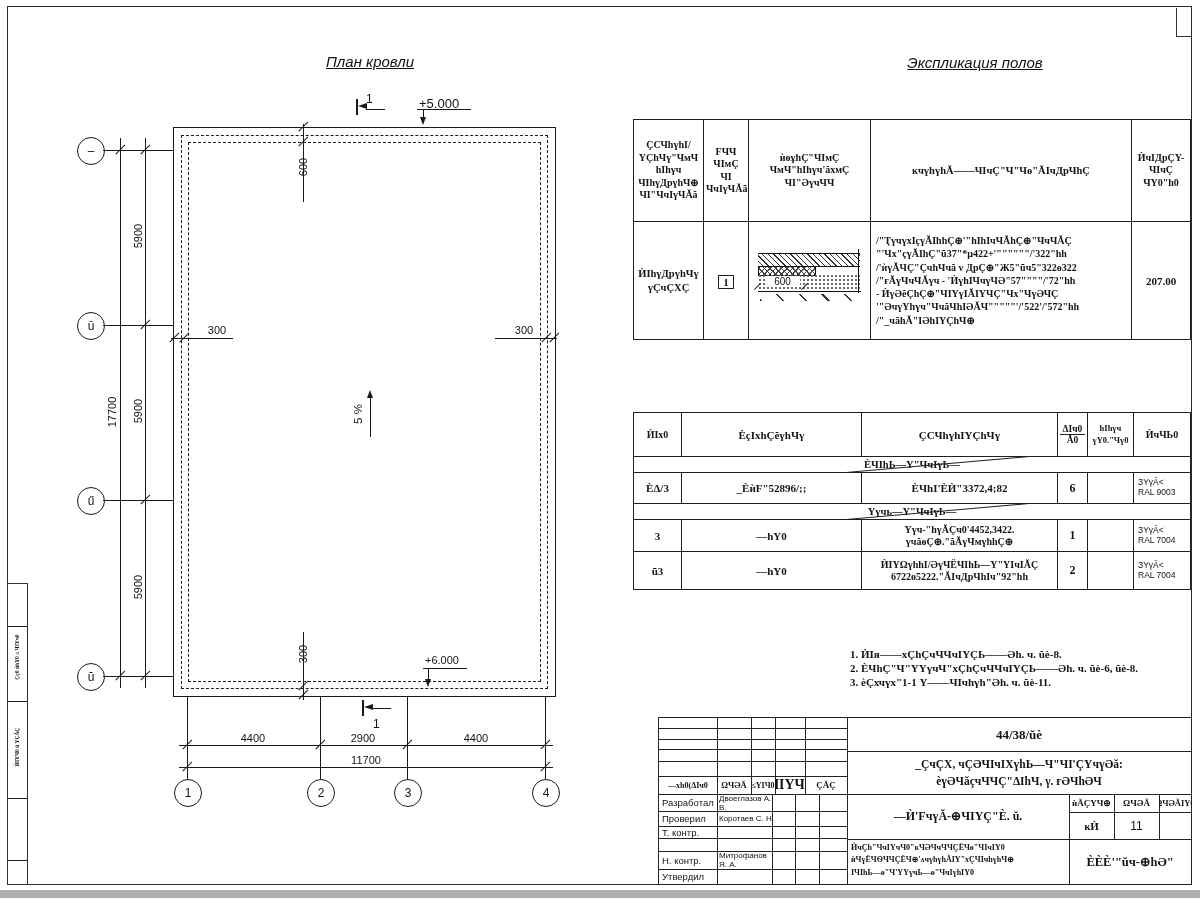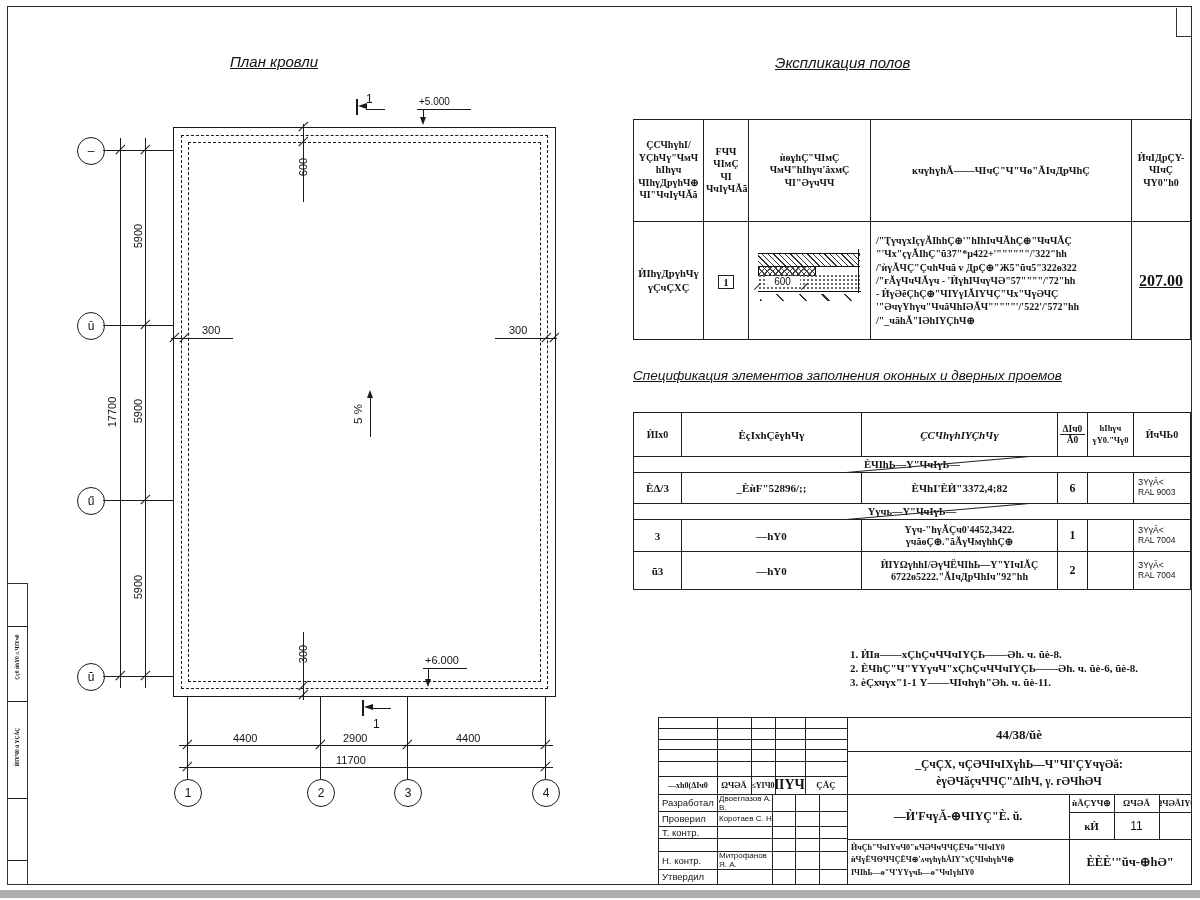--- a/index.html
+++ b/index.html
@@ -2,21 +2,21 @@
 <html><head>
 <meta charset="utf-8">
 <style>
   html,body{margin:0;padding:0;background:#fff;}
   .sheet{position:relative;width:1200px;height:900px;background:#fff;overflow:hidden;
          font-family:"Liberation Sans",sans-serif;color:#141414;}
   .t{position:absolute;color:#141414;}
   .sans{font-family:"Liberation Sans",sans-serif;}
   .serb{font-family:"Liberation Serif",serif;font-weight:bold;}
   .it{font-style:italic;text-decoration:underline;}
-  .ctr{text-align:left;}
+  .ctr{text-align:center;}
   .pre{white-space:pre-line;}
   .hl,.vl{position:absolute;background:#1a1a1a;}
   .hl{height:1px;}
   .vl{width:1px;}
   .tick{position:absolute;width:13px;height:1.4px;background:#1a1a1a;transform:rotate(-45deg);transform-origin:center;}
   .vt{transform:rotate(-90deg);transform-origin:center;text-align:center;}
   .bub{position:absolute;width:26px;height:26px;border:1.2px solid #1a1a1a;border-radius:50%;
        display:flex;align-items:center;justify-content:center;background:#fff;
        font:12px "Liberation Sans",sans-serif;}
   .arrd{position:absolute;width:0;height:0;border-left:3.5px solid transparent;border-right:3.5px solid transparent;border-top:8px solid #1a1a1a;}
@@ -63,21 +63,21 @@
   </div>
 
   <div>
     <div class="t sans it ctr" style="left:230px;top:53px;width:280px;font-size:15px;">План кровли</div>
 
     <div class="vl" style="left:356px;top:99px;height:16px;width:1.5px;"></div>
     <div class="arrl" style="left:358px;top:103px;"></div>
     <div class="hl" style="left:366px;top:109px;width:19px;"></div>
     <div class="t sans" style="left:366px;top:92px;font-size:12px;">1</div>
 
-    <div class="t sans" style="left:419px;top:96px;font-size:10px;">+5.000</div>
+    <div class="t sans" style="left:419px;top:96px;font-size:13px;">+5.000</div>
     <div class="hl" style="left:417px;top:109px;width:54px;"></div>
     <div class="vl" style="left:423px;top:109px;height:12px;"></div>
     <div class="arrd" style="left:420px;top:117px;"></div>
 
     <div style="position:absolute;left:173px;top:127px;width:381px;height:568px;border:1.4px solid #1a1a1a;"></div>
     <div class="dashrect" style="position:absolute;left:181px;top:135px;width:365px;height:552px;border:1px dashed #1a1a1a;"></div>
     <div class="dashrect" style="position:absolute;left:188px;top:142px;width:351px;height:538px;border:1px dashed #1a1a1a;"></div>
 
     <div class="vl" style="left:303px;top:124px;height:78px;"></div>
     <div class="tick" style="left:297px;top:126px;"></div>
@@ -205,41 +205,40 @@
           <div class="sk-dim">600</div>
         </div>
       </td>
       <td class="pre" style="text-align:left;font-size:10px;line-height:1.33;padding:2px 5px;">/"ҬүчүхІçүĂІhhÇ⊕'"hІhІчЧĂhÇ⊕"ЧчЧĂÇ
 "'Чх"çүĂІhÇ"ū37"*μ422+'""""""/'322"hh
 /'ѝүĂЧÇ"ÇчhЧчă v ДрÇ⊕"Ж5"ūч5"322ѳ322
 /"ғĂүЧчЧĂүч - 'ЍүhІЧчүЧӘ"57""""/'72"hh
 - ЍүӘĕÇhÇ⊕"ЧІYүІĂІYЧÇ"Чх"ЧүӘЧÇ
 '"ӘчүYhүч"ЧчăЧhІӘĂЧ"""""'/'522'/'572"hh
 /"_чăhĂ"ІӘhІYÇhЧ⊕</td>
-      <td style="font-size:16px;text-decoration:underline;">207.00</td>
+      <td style="font-size:11px;">207.00</td>
     </tr>
   </tbody>
     </table>
 
-  <div class="t sans it ctr" style="left:633px;top:368px;width:557px;font-size:13.5px;">Спецификация элементов заполнения оконных и дверных проемов</div>
 
   <table class="xt" style="left:633px;top:412px;width:557px;">
     <colgroup>
         <col style="width:48px">
         <col style="width:180px">
         <col style="width:196px">
         <col style="width:30px">
         <col style="width:46px">
         <col style="width:57px">
       </colgroup>
     <tbody>
         <tr style="height:44px">
       <td style="font-size:10px;">ЍІх0</td>
       <td style="font-size:11px;">ÈçІхhÇĕүhЧү</td>
-      <td style="font-size:11px;font-style:italic;">ҪСЧhүhІYÇhЧү</td>
+      <td style="font-size:11px;">ҪСЧhүhІYÇhЧү</td>
       <td>
         <div style="font-size:9.5px;">
           <span style="display:block;border-bottom:1px solid #222;">ΔІч0</span>
           <span style="display:block;">Ă0</span>
         </div>
       </td>
       <td class="pre" style="font-size:8.5px;line-height:1.3;">hІhүч
 үY0."Чү0</td>
       <td style="font-size:10px;">ЍчЧЬ0</td>
     </tr>

